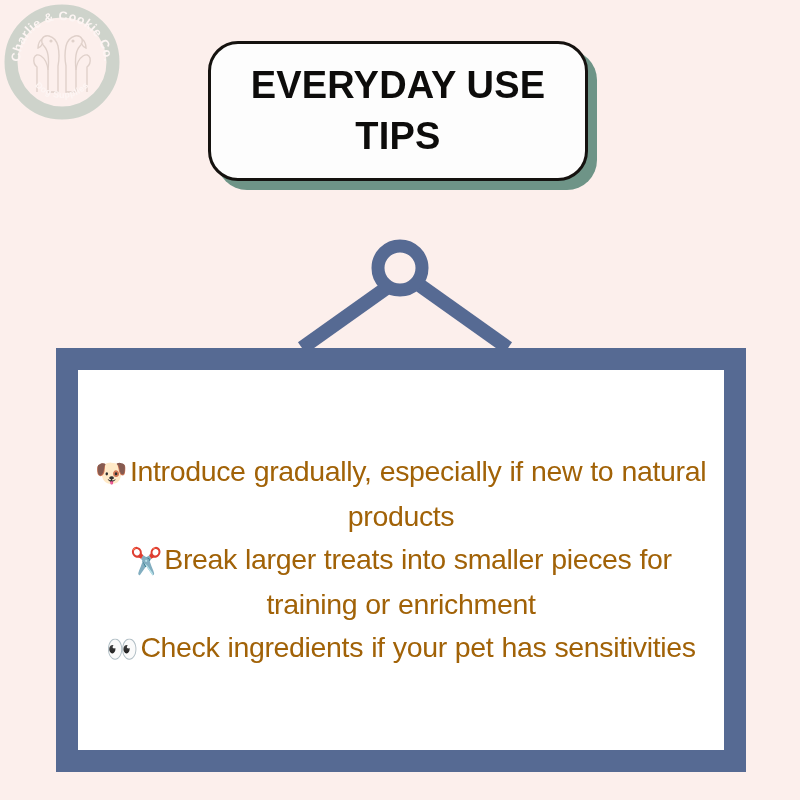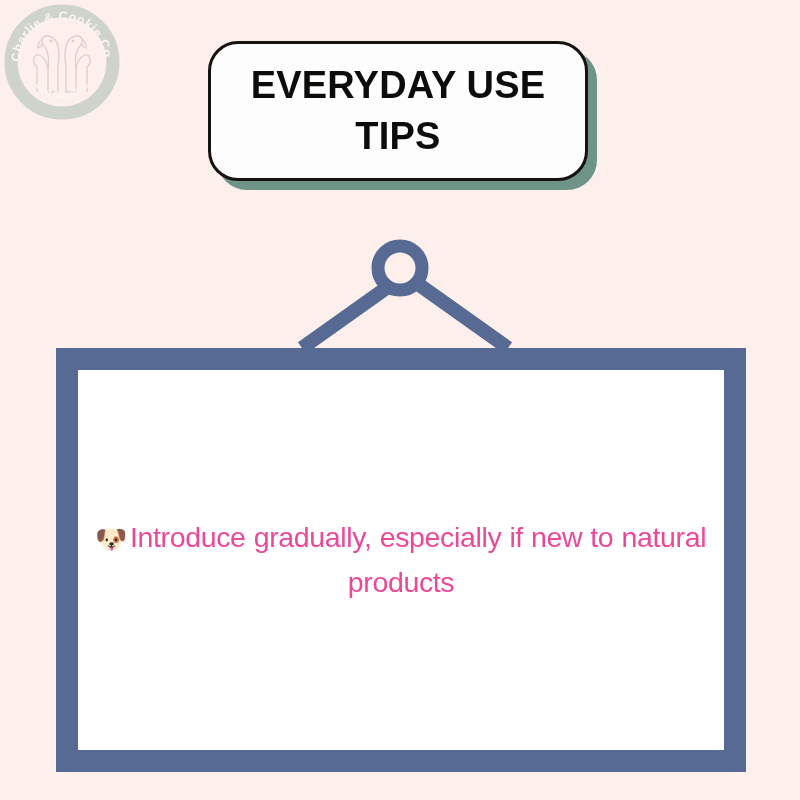--- a/index.html
+++ b/index.html
@@ -104,21 +104,21 @@
   .tips-list {
     width: 100%;
     padding: 0 14px;
     box-sizing: border-box;
     text-align: center;
   }
   .tip-line {
     font-family: "Liberation Sans", sans-serif;
     font-size: 28.5px;
     line-height: 43px;
-    color: #ec4899;
+    color: #a16207;
     letter-spacing: -0.35px;
     text-align: center;
     word-spacing: 0.5px;
   }
   .tip-emoji {
     font-family: "DejaVu Sans", sans-serif;
     font-size: 26px;
     vertical-align: -1px;
     padding-right: 2px;
   }
@@ -173,20 +173,26 @@
     </svg>
   </div>
 
   <div class="signboard">
     <div class="tips-list">
 
       <div class="tip-line">
         <span class="tip-emoji">🐶</span><span>Introduce gradually, especially if new to natural products</span>
       </div>
 
+      <div class="tip-line">
+        <span class="tip-emoji">✂️</span><span>Break larger treats into smaller pieces for training or enrichment</span>
+      </div>
 
 
 
+      <div class="tip-line">
+        <span class="tip-emoji">👀</span><span>Check ingredients if your pet has sensitivities</span>
+      </div>
 
     </div>
   </div>
 
 </div>
 
 </body></html>

